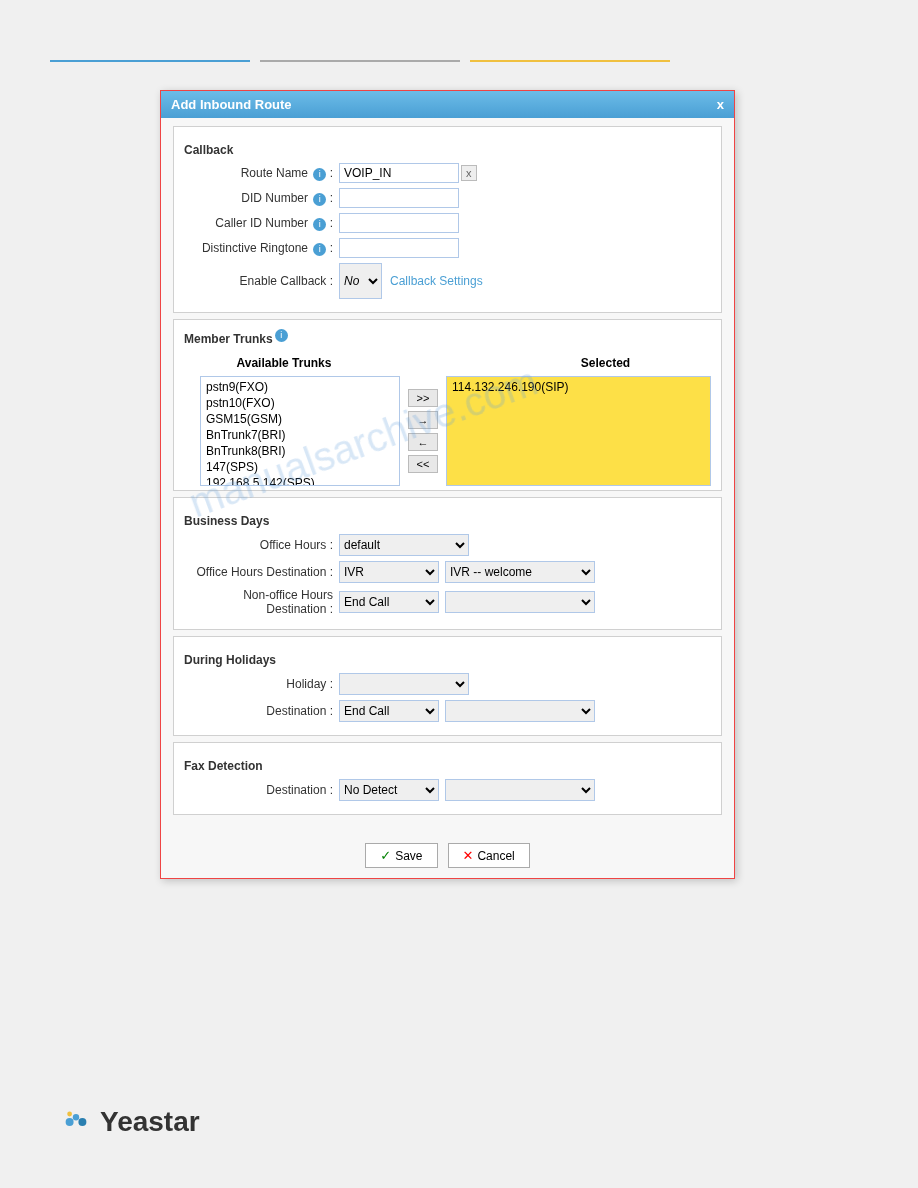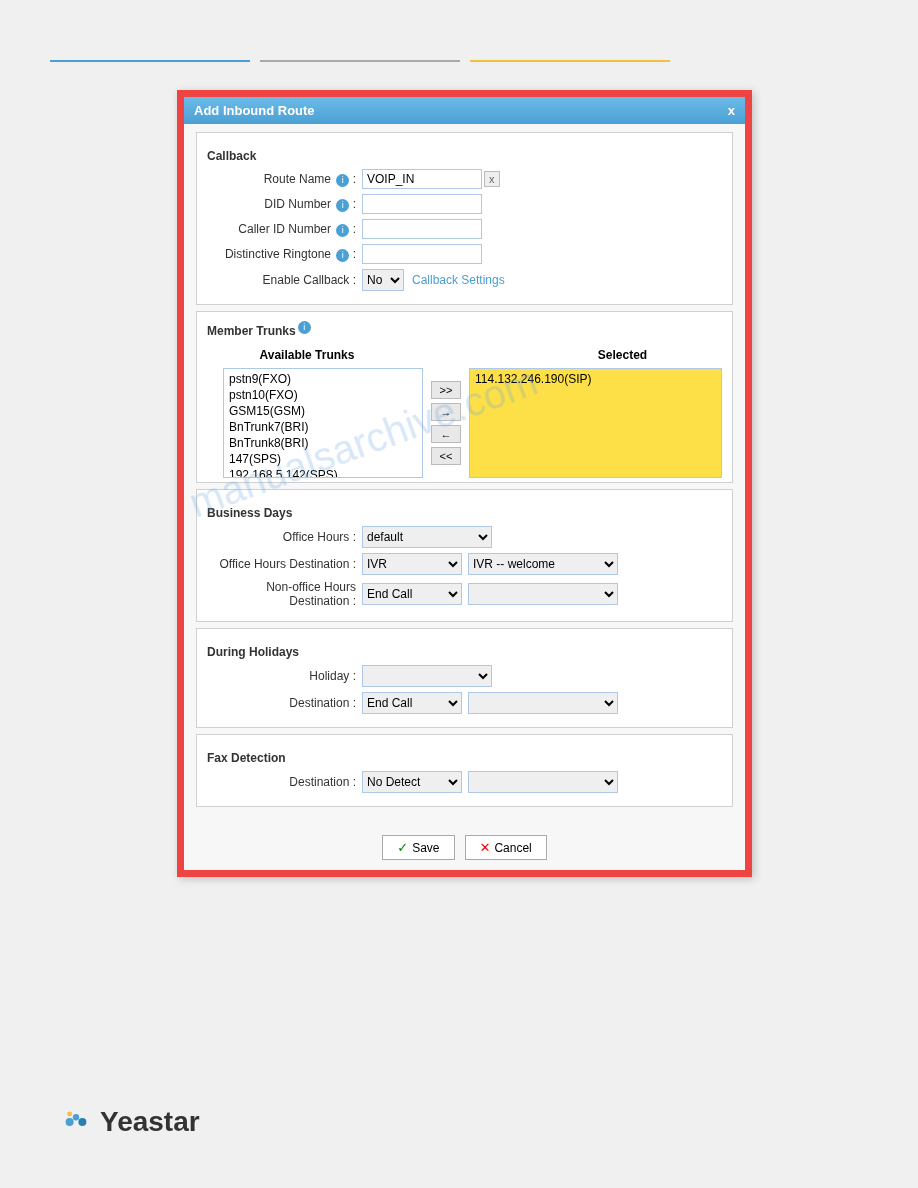--- a/index.html
+++ b/index.html
@@ -23,24 +23,24 @@
       gap: 10px;
     }
     .top-line-blue { height: 2px; background: #4a9fd4; width: 200px; }
     .top-line-gray { height: 2px; background: #aaa; width: 200px; }
     .top-line-yellow { height: 2px; background: #f0c040; width: 200px; }
 
     
     .dialog {
       position: absolute;
       top: 90px;
-      left: 177px;
+      left: 160px;
       width: 575px;
       background: #fff;
-      border: 7px solid #ef4444;
+      border: 1px solid #ef4444;
       box-shadow: 2px 2px 8px rgba(0,0,0,0.2);
     }
 
     .dialog-header {
       background: linear-gradient(to bottom, #6cbce8, #4a9fd4);
       color: #fff;
       font-weight: bold;
       font-size: 13px;
       padding: 6px 10px;
       display: flex;
@@ -122,23 +122,24 @@
       color: #fff;
       border-radius: 50%;
       font-size: 9px;
       text-align: center;
       line-height: 13px;
       margin-left: 2px;
       cursor: pointer;
     }
 
     .callback-select {
-      height: 22px;
-      font-size: 12px;
-      border: 1px solid #b0c8e8;
+      height: 36px;
+      font-size: 12px;
+      border: 1px solid #b0c8e8;
+      font-style: italic;
     }
 
     .callback-link {
       color: #4a9fd4;
       text-decoration: none;
       font-size: 12px;
       margin-left: 8px;
     }
 
     

